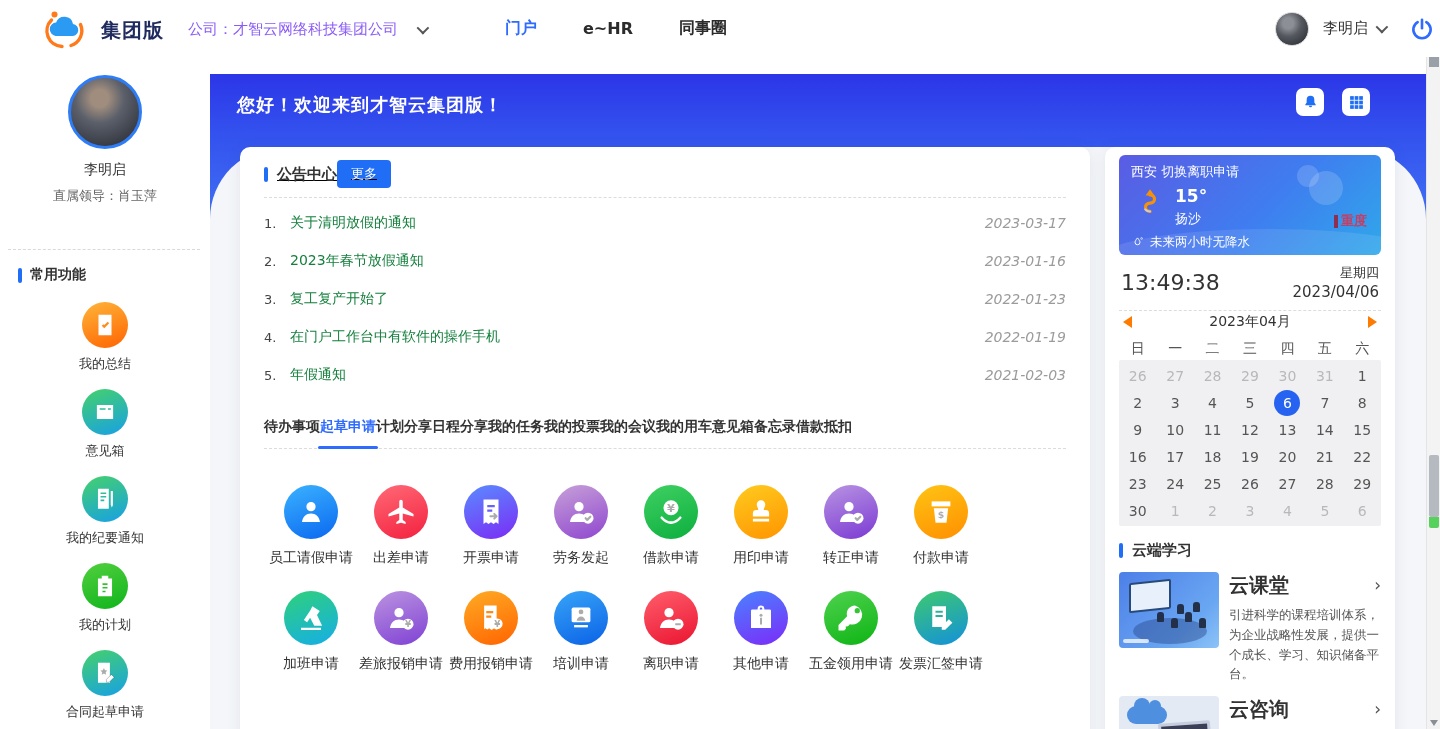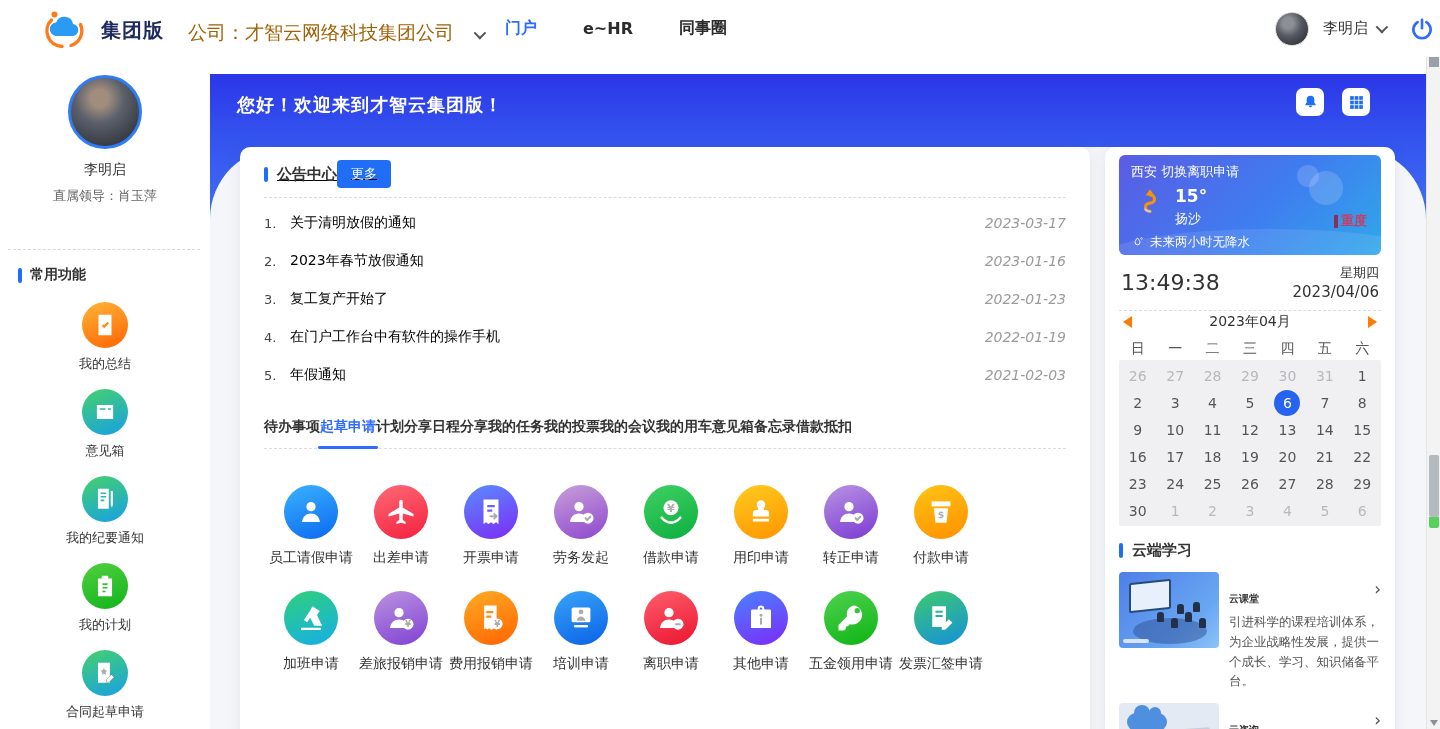--- a/index.html
+++ b/index.html
@@ -2,21 +2,21 @@
 <html><head>
 <meta charset="utf-8">
 <style>
   * { margin:0; padding:0; box-sizing:border-box; }
   html,body { width:1440px; height:729px; overflow:hidden; font-family:"DejaVu Sans","Liberation Sans",sans-serif; background:#fff; }
 
   
   .navbar { position:absolute; top:0; left:13px; width:1440px; height:74px; background:#fff; z-index:30; }
   .logo { position:absolute; left:28px; top:8px; width:46px; height:42px; }
   .brand { position:absolute; left:88px; top:17px; font-size:20px; font-weight:bold; color:#1f2a5e; letter-spacing:1px; }
-  .company { position:absolute; left:175px; top:20px; font-size:19px; color:#a16207; cursor:pointer; }
+  .company { position:absolute; left:175px; top:20px; font-size:15px; color:#8b5cf6; cursor:pointer; }
   .chev { display:inline-block; width:9px; height:9px; border-right:2px solid #555; border-bottom:2px solid #555; transform:rotate(45deg) translateY(-2px); margin-left:14px; }
   .nav-items { position:absolute; left:492px; top:0; height:57px; display:flex; align-items:center; gap:46px; }
   .nav-item { font-size:16px; font-weight:bold; color:#2b2b2b; cursor:pointer; }
   .nav-item.active { color:#2f6bff; }
   .nav-right { position:absolute; right:18px; top:0; height:57px; display:flex; align-items:center; gap:14px; }
   .nav-avatar { width:34px; height:34px; border-radius:50%; background:radial-gradient(circle at 38% 32%, #8d8f96 0 18%, #55585f 45%, #23252b 100%); border:1px solid #d8d8d8; }
   .nav-user { font-size:15px; color:#333; cursor:pointer; display:flex; align-items:center; gap:8px; }
   .power-btn { width:26px; height:26px; margin-left:10px; cursor:pointer; }
 
   
@@ -44,21 +44,21 @@
 
   .card { position:absolute; background:#fff; border-radius:10px; box-shadow:0 2px 14px rgba(70,80,120,.10); }
   .notice-card { left:30px; top:90px; width:850px; height:620px; padding:0 24px; }
   .card-head { display:flex; align-items:center; justify-content:flex-start; height:50px; padding-top:4px;text-decoration:underline; }
   .card-title { display:flex; align-items:center; gap:9px; font-size:15px; font-weight:bold; color:#333; }
   .more-btn { background:#1f6ef5; color:#fff; font-size:13px; padding:5px 14px; border-radius:4px; border:none; cursor:pointer; }
   .dash { border-top:1px dashed #dcdcdc; }
   .n-list { margin-top:6px; }
   .n-row { height:38px; display:flex; align-items:center; cursor:pointer; }
   .n-no { width:26px; font-size:13px; color:#444; }
-  .n-title { flex:1; font-size:14px; color:#000000; }
+  .n-title { flex:1; font-size:14px; color:#15803d; }
   .n-date { font-size:14px; color:#9b9b9b; font-style:italic; }
 
   .tabs { display:flex; margin-top:24px; border-bottom:1px dashed #dcdcdc; padding-bottom:12px; }
   .tab { font-size:14px; font-weight:bold; color:#333; cursor:pointer; position:relative; white-space:nowrap; }
   .tab.active { color:#2f6bff; }
   .tab.active:after { content:""; position:absolute; left:-2px; right:-2px; bottom:-13px; height:3px; background:#2f6bff; border-radius:2px; }
 
   .apps { margin-top:36px; margin-left:2px; display:grid; grid-template-columns:repeat(8,90px); row-gap:24px; }
   .app { display:flex; flex-direction:column; align-items:center; cursor:pointer; }
   .app .ic { width:54px; height:54px; border-radius:50%; display:flex; align-items:center; justify-content:center; }
@@ -111,21 +111,21 @@
   .thumb.classroom .base { position:absolute; left:14px; bottom:4px; width:74px; height:26px; border-radius:50%; background:rgba(40,70,140,.45); }
   .thumb.classroom .p { position:absolute; width:7px; height:10px; border-radius:3px 3px 1px 1px; background:#23304a; }
   .thumb.cloudlab { background:#e3eaf4; }
   .thumb.cloudlab .cl { position:absolute; left:8px; top:10px; width:40px; height:18px; border-radius:12px; background:#4e8fe0; }
   .thumb.cloudlab .cl:before { content:""; position:absolute; left:7px; top:-8px; width:16px; height:16px; border-radius:50%; background:#4e8fe0; }
   .thumb.cloudlab .cl:after { content:""; position:absolute; right:6px; top:-6px; width:12px; height:12px; border-radius:50%; background:#4e8fe0; }
   .thumb.cloudlab .lap { position:absolute; right:8px; top:26px; width:52px; height:32px; background:#3a3f55; border-radius:2px; transform:rotate(-4deg); border:3px solid #c6cede; }
   .thumb .tline { position:absolute; left:4px; height:4px; border-radius:2px; background:rgba(255,255,255,.75); }
   .learn-txt { flex:1; }
   .learn-row { display:flex; justify-content:space-between; align-items:center; }
-  .learn-name { font-size:10px; font-weight:bold; color:#333;margin-top:20px; }
+  .learn-name { font-size:20px; font-weight:bold; color:#333; }
   .learn-arrow { font-size:17px; color:#555; line-height:1; }
   .learn-desc { font-size:12.5px; color:#555; line-height:1.58; margin-top:6px; }
 
   
   .scrollbar { position:absolute; right:0; top:57px; width:14px; height:672px; background:#f3f3f3; border-left:1px solid #e4e4e4; z-index:40; }
   .sb-top { position:absolute; top:0; left:2px; width:10px; height:10px; background:#9aa0a8; }
   .sb-thumb { position:absolute; top:398px; left:2px; width:10px; height:62px; background:#b5b9c0; border-radius:2px; }
   .sb-green { position:absolute; top:460px; left:2px; width:10px; height:11px; background:#56d25c; border-radius:0 0 2px 2px; }
   .sb-down { position:absolute; bottom:3px; left:3px; width:0; height:0; border-left:4px solid transparent; border-right:4px solid transparent; border-top:6px solid #8a8f96; }
 </style>

